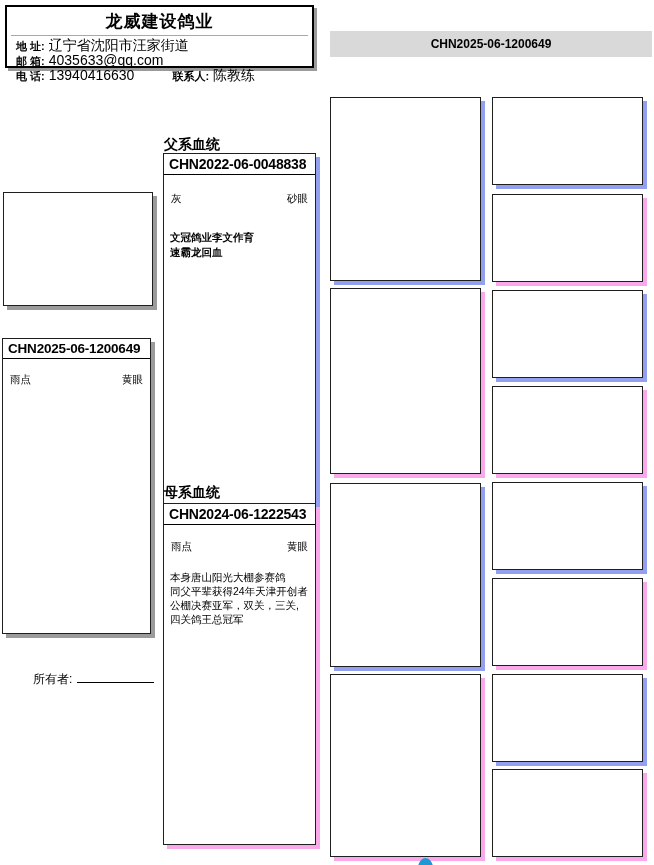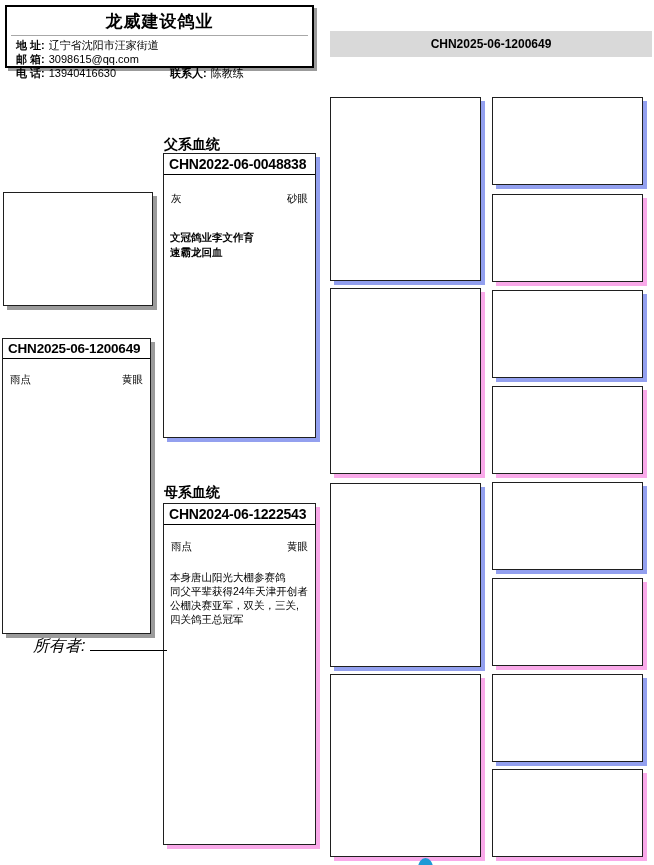--- a/index.html
+++ b/index.html
@@ -9,22 +9,22 @@
   }
   
   .header-card{
     position:absolute;left:5px;top:5px;width:309px;height:63px;background:#fff;
     border:2px solid #000;box-shadow:3px 3px 0 #9b9b9b;box-sizing:border-box;
   }
   .header-title{text-align:center;font-weight:bold;font-size:17px;padding-top:3px;letter-spacing:1px;}
   .header-divider{border:none;border-top:1px solid #a8a8a8;margin:2px 4px 3px 4px;}
   .info-row{padding-left:9px;font-size:9px;line-height:13px;white-space:nowrap;}
   .info-label{font-weight:bold;font-size:11px;margin-right:4px;}
-  .info-value{font-size:11px;}
-  .contact-label{margin-left:54px;}
+  .info-value{font-size:14px;}
+  .contact-label{margin-left:38px;}
   
   .ring-bar{
     position:absolute;left:330px;top:31px;width:322px;height:26px;background:#d9d9d9;
     text-align:center;line-height:26px;font-weight:bold;font-size:12px;
   }
   
   .pbox{position:absolute;background:#fff;border:1.5px solid #1f1f1f;box-sizing:border-box;}
   .shadow-gray{box-shadow:4px 4px 0 #9b9b9b;}
   .shadow-blue{box-shadow:4px 4px 0 var(--male,#93a0ef);}
   .shadow-pink{box-shadow:4px 4px 0 var(--female,#f9a9e9);}
@@ -32,31 +32,31 @@
     font-weight:bold;font-size:13.5px;letter-spacing:-0.2px;
     padding:2px 0 2px 5px;border-bottom:1.5px solid #000;white-space:nowrap;
   }
   .box-header.lg{font-size:14px;}
   .trait-row{display:flex;justify-content:space-between;padding:0 7px;font-size:10.5px;}
   .desc{padding:0 6px;font-size:10.5px;line-height:14.5px;white-space:pre-line;}
   
   .photo-box{left:3px;top:192px;width:150px;height:114px;}
   .subject-box{left:2px;top:338px;width:149px;height:296px;}
   .subject-box .trait-row{margin-top:14px;}
-  .sire-box{left:163px;top:153px;width:153px;height:285px;}
+  .sire-box{left:163px;top:153px;width:153px;height:364px;}
   .sire-box .trait-row{margin-top:17px;}
   .sire-box .desc{margin-top:24px;font-weight:bold;}
   .dam-box{left:163px;top:503px;width:153px;height:342px;}
   .dam-box .trait-row{margin-top:15px;}
   .dam-box .desc{margin-top:16px;line-height:14px;}
   .section-label{position:absolute;font-size:14px;font-weight:bold;}
   .sire-label{left:164px;top:136px;}
   .dam-label{left:164px;top:484px;text-align:right;}
   
-  .owner-line{position:absolute;left:33px;top:636px;font-size:16px;font-style:italic;}
+  .owner-line{position:absolute;left:33px;top:671px;font-size:12px;}
   .owner-blank{display:inline-block;width:77px;height:10px;border-bottom:1.5px solid #000;margin-left:5px;}
   
   .g2{left:330px;width:151px;}
   .g2-1{top:97px;height:184px;}
   .g2-2{top:288px;height:186px;}
   .g2-3{top:483px;height:184px;}
   .g2-4{top:674px;height:183px;}
   
   .g3{left:492px;width:151px;height:88px;}
   .g3-1{top:97px;}  .g3-2{top:194px;} .g3-3{top:290px;} .g3-4{top:386px;}
@@ -72,21 +72,21 @@
 
 <div class="page">
 
   <div class="header-card">
     <div class="header-title">龙威建设鸽业</div>
     <hr class="header-divider">
     <div class="info-row">
       <span class="info-label">地 址:</span><span class="info-value">辽宁省沈阳市汪家街道</span>
     </div>
     <div class="info-row">
-      <span class="info-label">邮 箱:</span><span class="info-value">3098615@qq.com</span>
+      <span class="info-label">邮 箱:</span><span class="info-value">4035633@qq.com</span>
     </div>
     <div class="info-row">
       <span class="info-label">电 话:</span><span class="info-value">13940416630</span><span class="info-label contact-label">联系人:</span><span class="info-value">陈教练</span>
     </div>
   </div>
 
   <div class="ring-bar">
     <span>CHN2025-06-1200649</span>
   </div>
 

